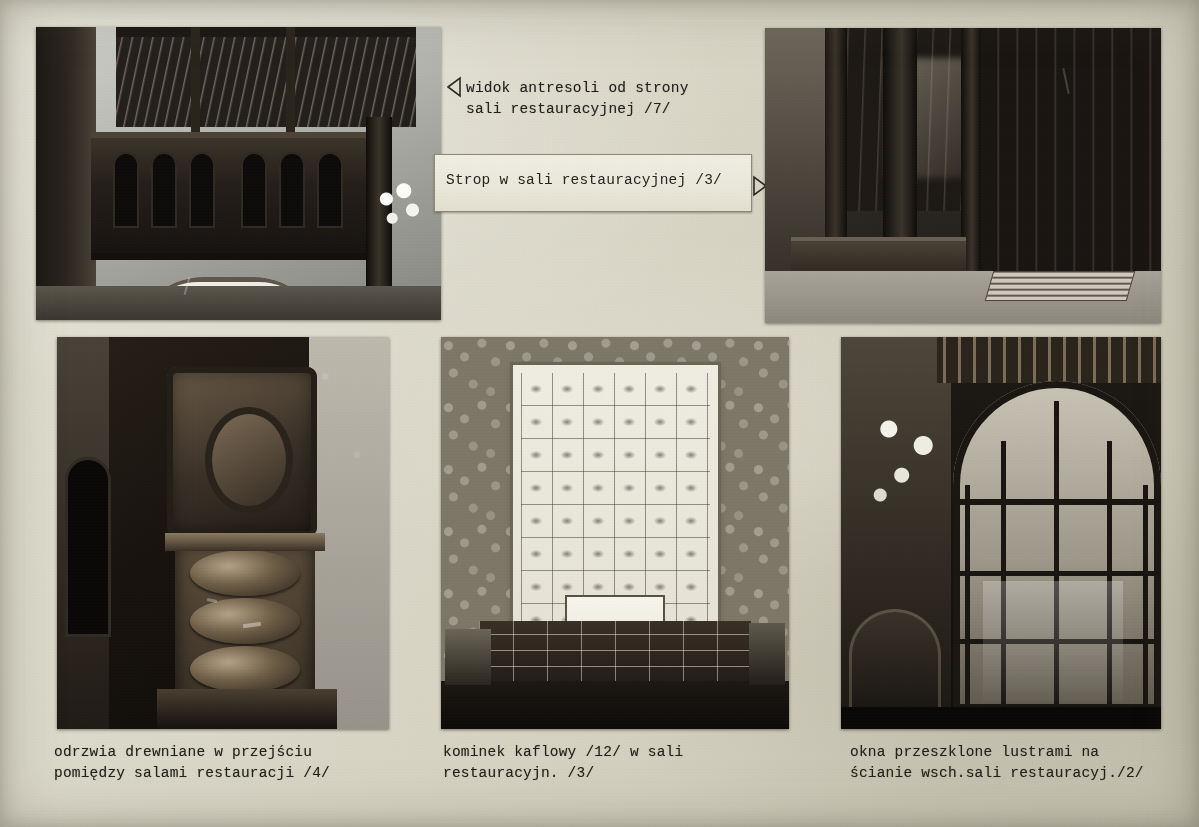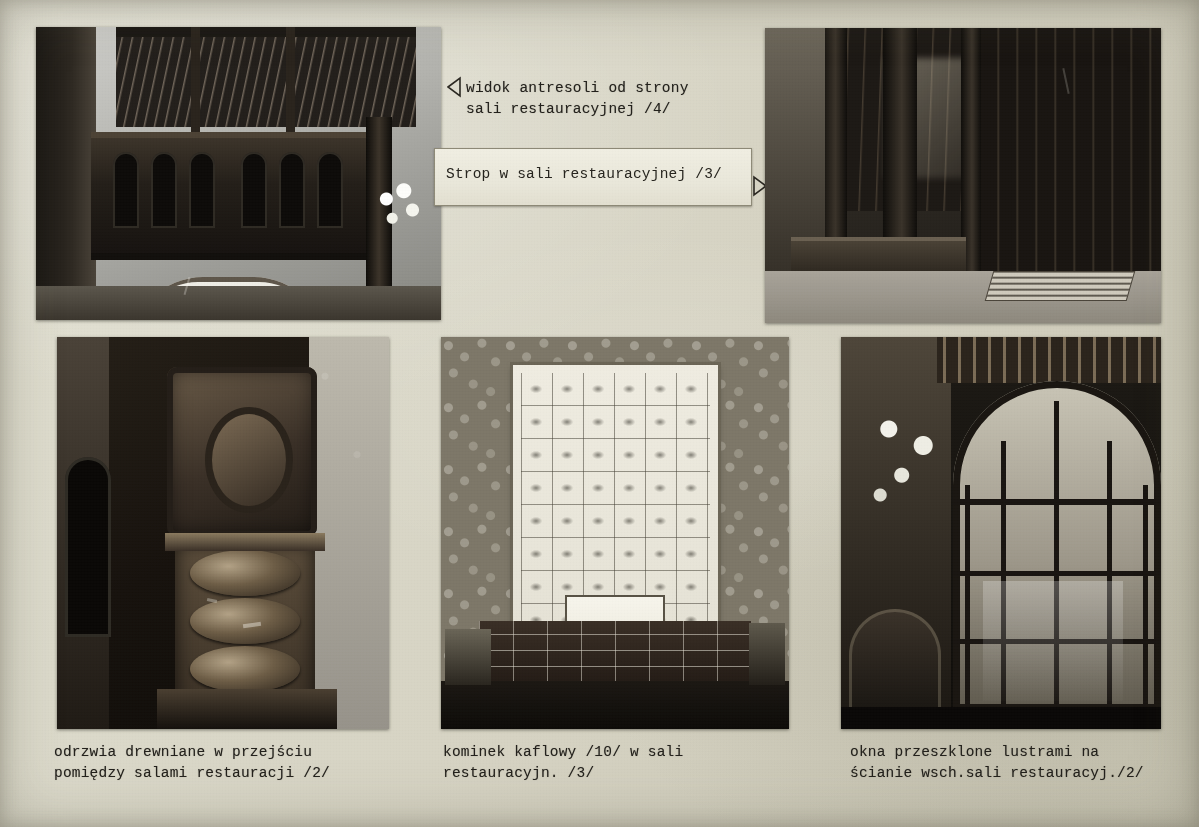--- a/index.html
+++ b/index.html
@@ -61,21 +61,21 @@
     line-height: 21px;
     letter-spacing: 0.2px;
     white-space: pre-line;
     text-shadow: 0 0 1px rgba(60,58,48,0.35);
   }
 
   
   #strop-slip {
     position: absolute;
     left: 434px;
-    top: 148px;
+    top: 154px;
     width: 316px;
     height: 56px;
     background: linear-gradient(180deg,#f0eee2 0%, #e9e7da 60%, #e2dfd0 100%);
     border: 1px solid #8e8a78;
     box-shadow: 0 1px 2px rgba(60,56,44,0.45);
   }
   #strop-slip .txt {
     position: absolute;
     left: 11px;
     top: 17px;
@@ -318,21 +318,21 @@
       <div class="scratch" style="left:150px; top:250px; width:2px; height:18px; transform:rotate(16deg); opacity:.5;"></div>
     </div>
   </div>
 
   <div style="position:absolute; left:447px; top:76px; width:14px; height:22px;">
     <svg width="14" height="22" viewBox="0 0 14 22">
       <polygon points="1,11 13,2 13,20" fill="none" stroke="#2b2822" stroke-width="1.6"></polygon>
     </svg>
   </div>
   <div class="cap" style="left:466px; top:78px; width:300px;">widok antresoli od strony
-sali restauracyjnej /4/</div>
+sali restauracyjnej /7/</div>
 
   <div id="strop-slip">
     <span class="txt">Strop w sali restauracyjnej /3/</span>
   </div>
   <div style="position:absolute; left:753px; top:175px; width:14px; height:22px;">
     <svg width="14" height="22" viewBox="0 0 14 22">
       <polygon points="13,11 1,2 1,20" fill="none" stroke="#2b2822" stroke-width="1.6"></polygon>
     </svg>
   </div>
 
@@ -409,21 +409,21 @@
         <div style="position:absolute; left:30px; top:200px; width:140px; height:120px;
                     background: linear-gradient(180deg, rgba(255,255,255,0.25), rgba(255,255,255,0.02));"></div>
       </div>
       <div class="p5-plant"></div>
       <div class="p5-lowpanel"></div>
       <div style="position:absolute; left:0; bottom:0; width:100%; height:22px; background:#0a0807;"></div>
     </div>
   </div>
 
   <div class="cap" style="left:54px; top:742px; width:340px;">odrzwia drewniane w przejściu
-pomiędzy salami restauracji /2/</div>
-  <div class="cap" style="left:443px; top:742px; width:340px;">kominek kaflowy /10/ w sali
+pomiędzy salami restauracji /4/</div>
+  <div class="cap" style="left:443px; top:742px; width:340px;">kominek kaflowy /12/ w sali
 restauracyjn.  /3/</div>
   <div class="cap" style="left:850px; top:742px; width:350px;">okna przeszklone lustrami na
 ścianie wsch.sali restauracyj./2/</div>
 
   <div id="grain"></div>
   <div id="vignette"></div>
 </div>
 
 </body></html>

